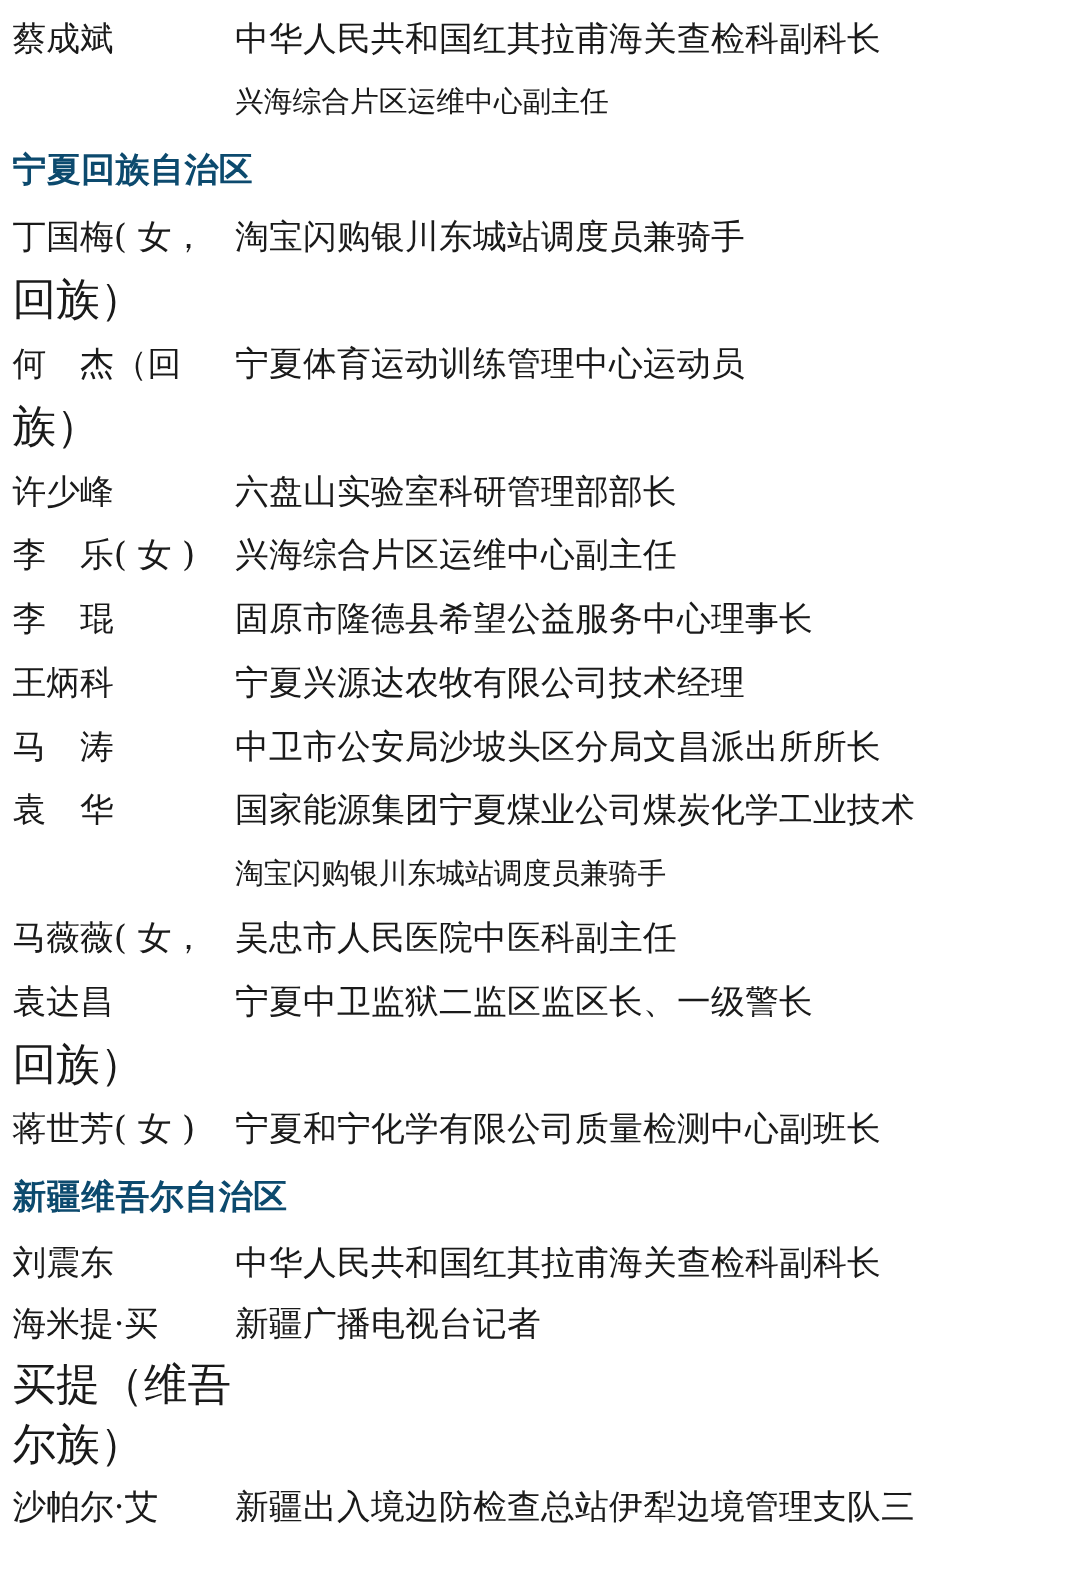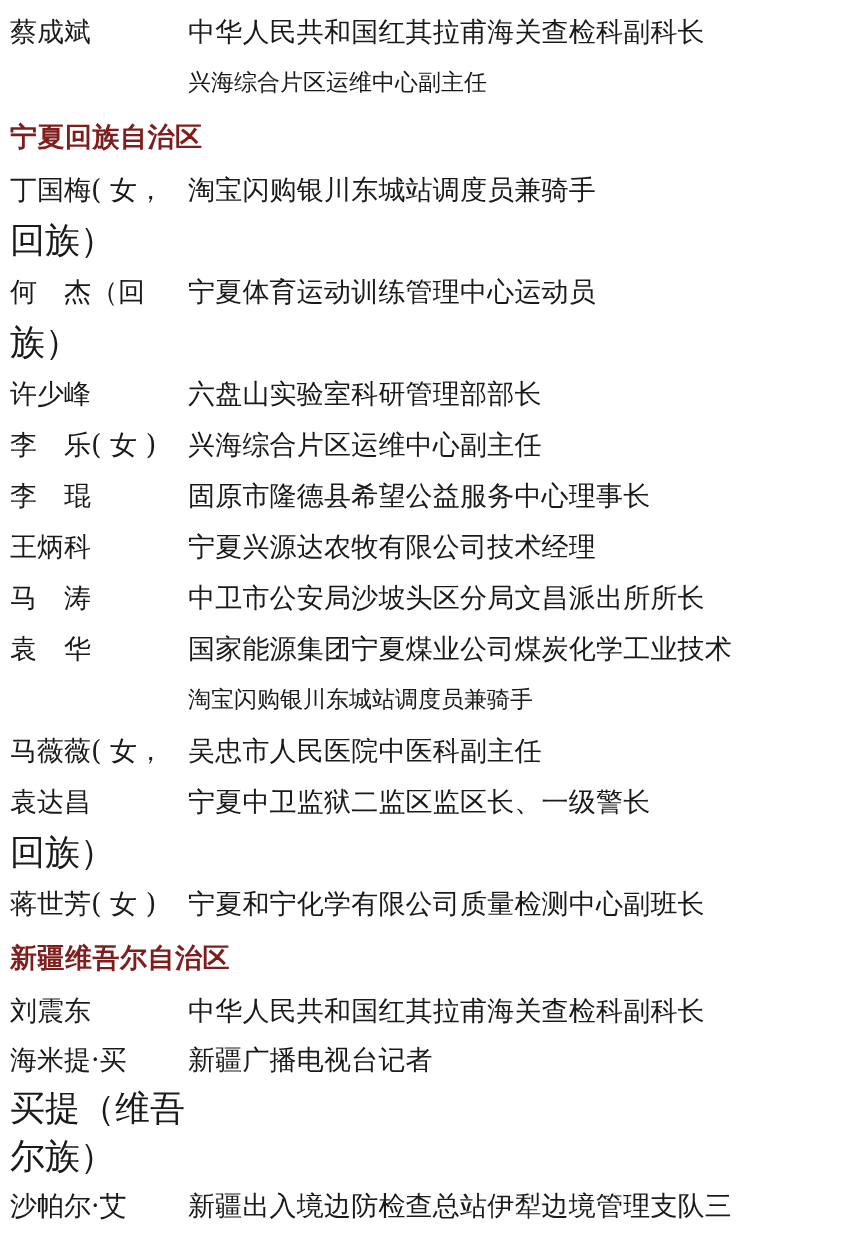--- a/index.html
+++ b/index.html
@@ -25,21 +25,21 @@
     padding: 6px 10px 0 10px;
   }
   
   .section-title {
     font-family: "DejaVu Sans", "Liberation Sans", sans-serif;
     font-weight: bold;
     font-size: 27px;
     line-height: 50px;
     letter-spacing: 0.5px;
     margin: 4px 0 2px 0;
-    color: #7f1d1d;
+    color: #0c4a6e;
   }
   
   .entry {
     display: flex;
     align-items: flex-start;
     font-size: 27px;
     line-height: 51px;
   }
   .entry .name {
     width: 178px;

